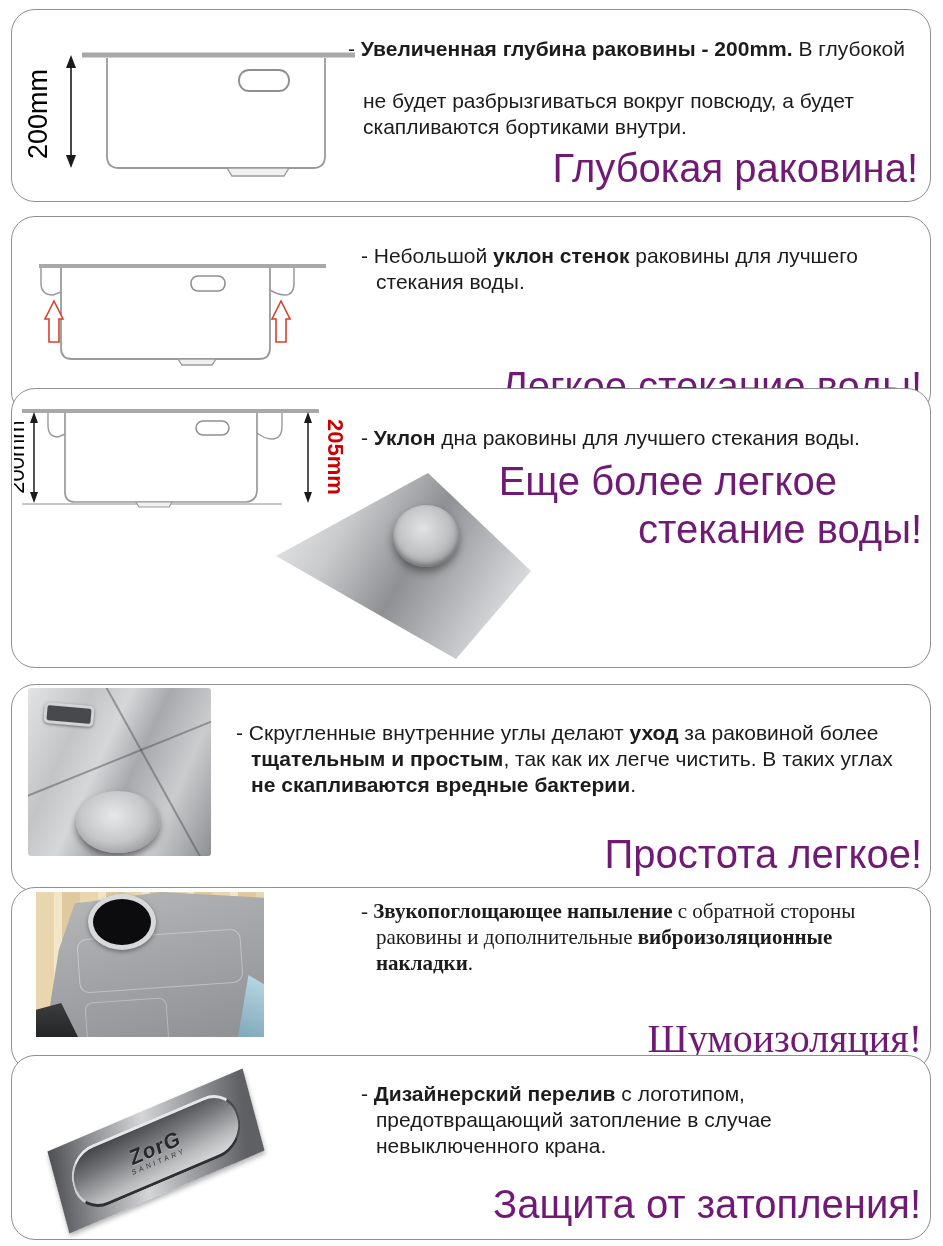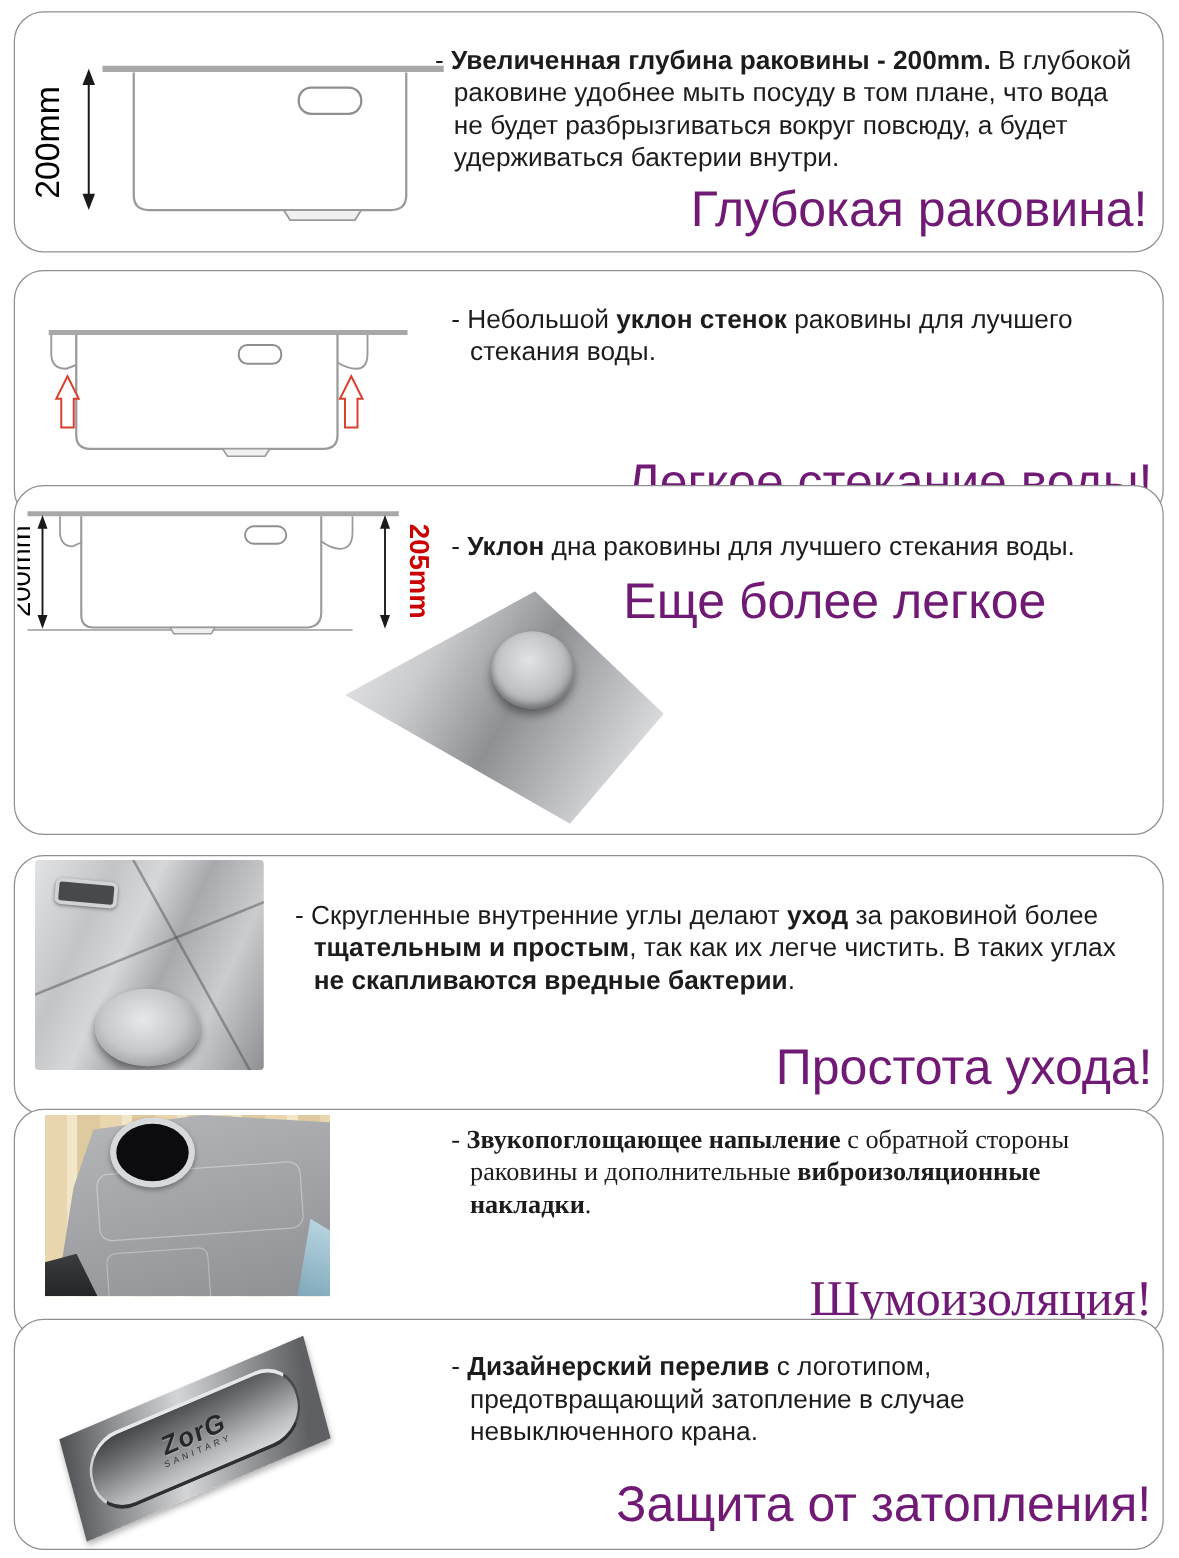--- a/index.html
+++ b/index.html
@@ -86,21 +86,21 @@
     <svg class="diagram" style="left:15px;top:28px;" width="330" height="164" viewBox="0 0 330 164">
       <line x1="55" y1="17" x2="328" y2="17" stroke="#a8a8a8" stroke-width="5"></line>
       <path d="M80 20 V118 Q80 130 92 130 H286 Q298 130 298 118 V20" fill="none" stroke="#9a9a9a" stroke-width="1.8"></path>
       <path d="M200 130 L205 138 H257 L262 130 Z" fill="#f0f0f0" stroke="#9a9a9a" stroke-width="1.4"></path>
       <rect x="212" y="32" width="50" height="21" rx="10" fill="#fff" stroke="#8f8f8f" stroke-width="1.8"></rect>
       <line x1="44" y1="23" x2="44" y2="125" stroke="#1a1a1a" stroke-width="1.6"></line>
       <polygon points="44,17 39,30 49,30" fill="#1a1a1a"></polygon>
       <polygon points="44,130 39,117 49,117" fill="#1a1a1a"></polygon>
       <text x="20" y="76" transform="rotate(-90 20 76)" font-size="27" fill="#000" text-anchor="middle">200mm</text>
     </svg>
-    <div class="btxt" style="left:336px;top:26px;width:585px;"><span>- </span><span class="b">Увеличенная глубина раковины - 200mm.</span><span> В глубокой</span><br><span>раковине удобнее мыть посуду в том плане, что вода</span><br><span>не будет разбрызгиваться вокруг повсюду, а будет</span><br><span>удерживаться бактерии внутри.</span></div>
+    <div class="btxt" style="left:336px;top:26px;width:585px;"><span>- </span><span class="b">Увеличенная глубина раковины - 200mm.</span><span> В глубокой</span><br><br><span>не будет разбрызгиваться вокруг повсюду, а будет</span><br><span>скапливаются бортиками внутри.</span></div>
     <div class="headline" style="right:12px;bottom:10px;">Глубокая раковина!</div>
   </section>
 
   <section class="card c2">
     <svg class="diagram" style="left:22px;top:28px;" width="310" height="128" viewBox="0 0 310 128">
       <line x1="5" y1="21" x2="292" y2="21" stroke="#a8a8a8" stroke-width="4"></line>
       <path d="M7 23 V38 Q7 50 19 50 L27 47" fill="none" stroke="#9a9a9a" stroke-width="1.5"></path>
       <path d="M27 23 V103 Q27 114 38 114 H225 Q236 114 236 103 V23" fill="none" stroke="#9a9a9a" stroke-width="1.8"></path>
       <path d="M144 114 L148 120 H178 L182 114 Z" fill="#f0f0f0" stroke="#9a9a9a" stroke-width="1.3"></path>
       <path d="M236 45 Q244 50 251 50 Q260 50 260 38 V23" fill="none" stroke="#9a9a9a" stroke-width="1.5"></path>
@@ -126,35 +126,36 @@
       <polygon points="20,98 16,87 24,87" fill="#1a1a1a"></polygon>
       <text x="10" y="52" transform="rotate(-90 10 52)" font-size="22" fill="#000" text-anchor="middle">200mm</text>
       <line x1="294" y1="12" x2="294" y2="93" stroke="#1a1a1a" stroke-width="1.5"></line>
       <polygon points="294,7 290,18 298,18" fill="#1a1a1a"></polygon>
       <polygon points="294,98 290,87 298,87" fill="#1a1a1a"></polygon>
       <text x="314" y="52" transform="rotate(90 314 52)" font-size="22" font-weight="bold" fill="#cc0000" text-anchor="middle">205mm</text>
     </svg>
     <div class="btxt" style="left:349px;top:36px;width:560px;"><span>- </span><span class="b">Уклон</span><span> дна раковины для лучшего стекания воды.</span></div>
     <div class="headline" style="right:8px;top:68px;line-height:48px;">
       <div class="ln1">Еще более легкое</div>
+      <div>стекание воды!</div>
     </div>
     <div class="p3">
       <div class="p3drain"></div>
     </div>
   </section>
 
   <section class="card c4">
     <div class="p4">
       <div class="seam seamA"></div>
       <div class="seam seamB"></div>
       <div class="p4slot"></div>
       <div class="p4drain"></div>
     </div>
     <div class="btxt" style="left:224px;top:35px;width:690px;"><span>- Скругленные внутренние углы делают </span><span class="b">уход</span><span> за раковиной более</span><br><span class="b">тщательным и простым</span><span>, так как их легче чистить. В таких углах</span><br><span class="b">не скапливаются вредные бактерии</span><span>.</span></div>
-    <div class="headline" style="right:8px;bottom:14px;">Простота ухода!</div>
+    <div class="headline" style="right:8px;bottom:14px;">Простота легкое!</div>
   </section>
 
   <section class="card c5">
     <div class="p5">
       <div class="p5sink"></div>
       <div class="p5panel"></div>
       <div class="p5panel2"></div>
       <div class="p5hole"></div>
       <div class="p5legs"></div>
       <div class="p5blue"></div>

